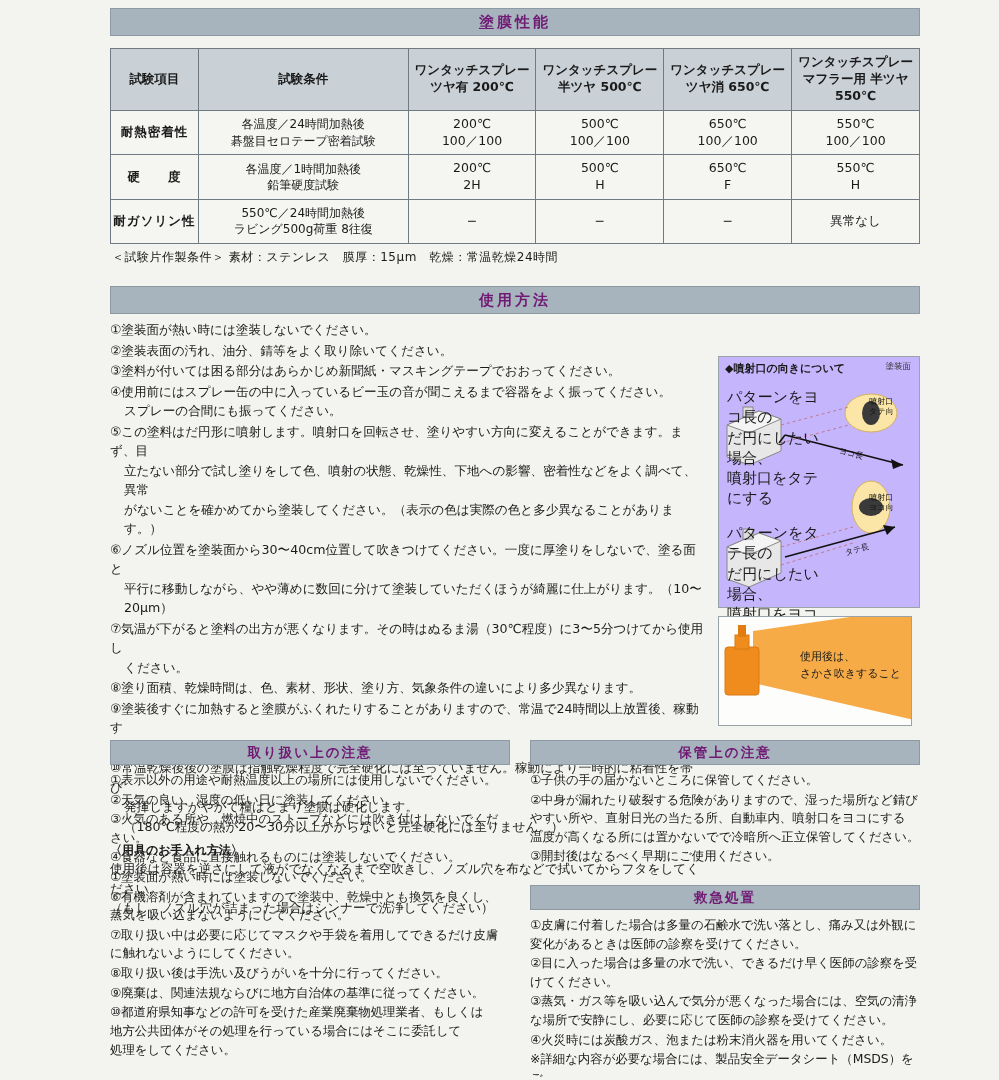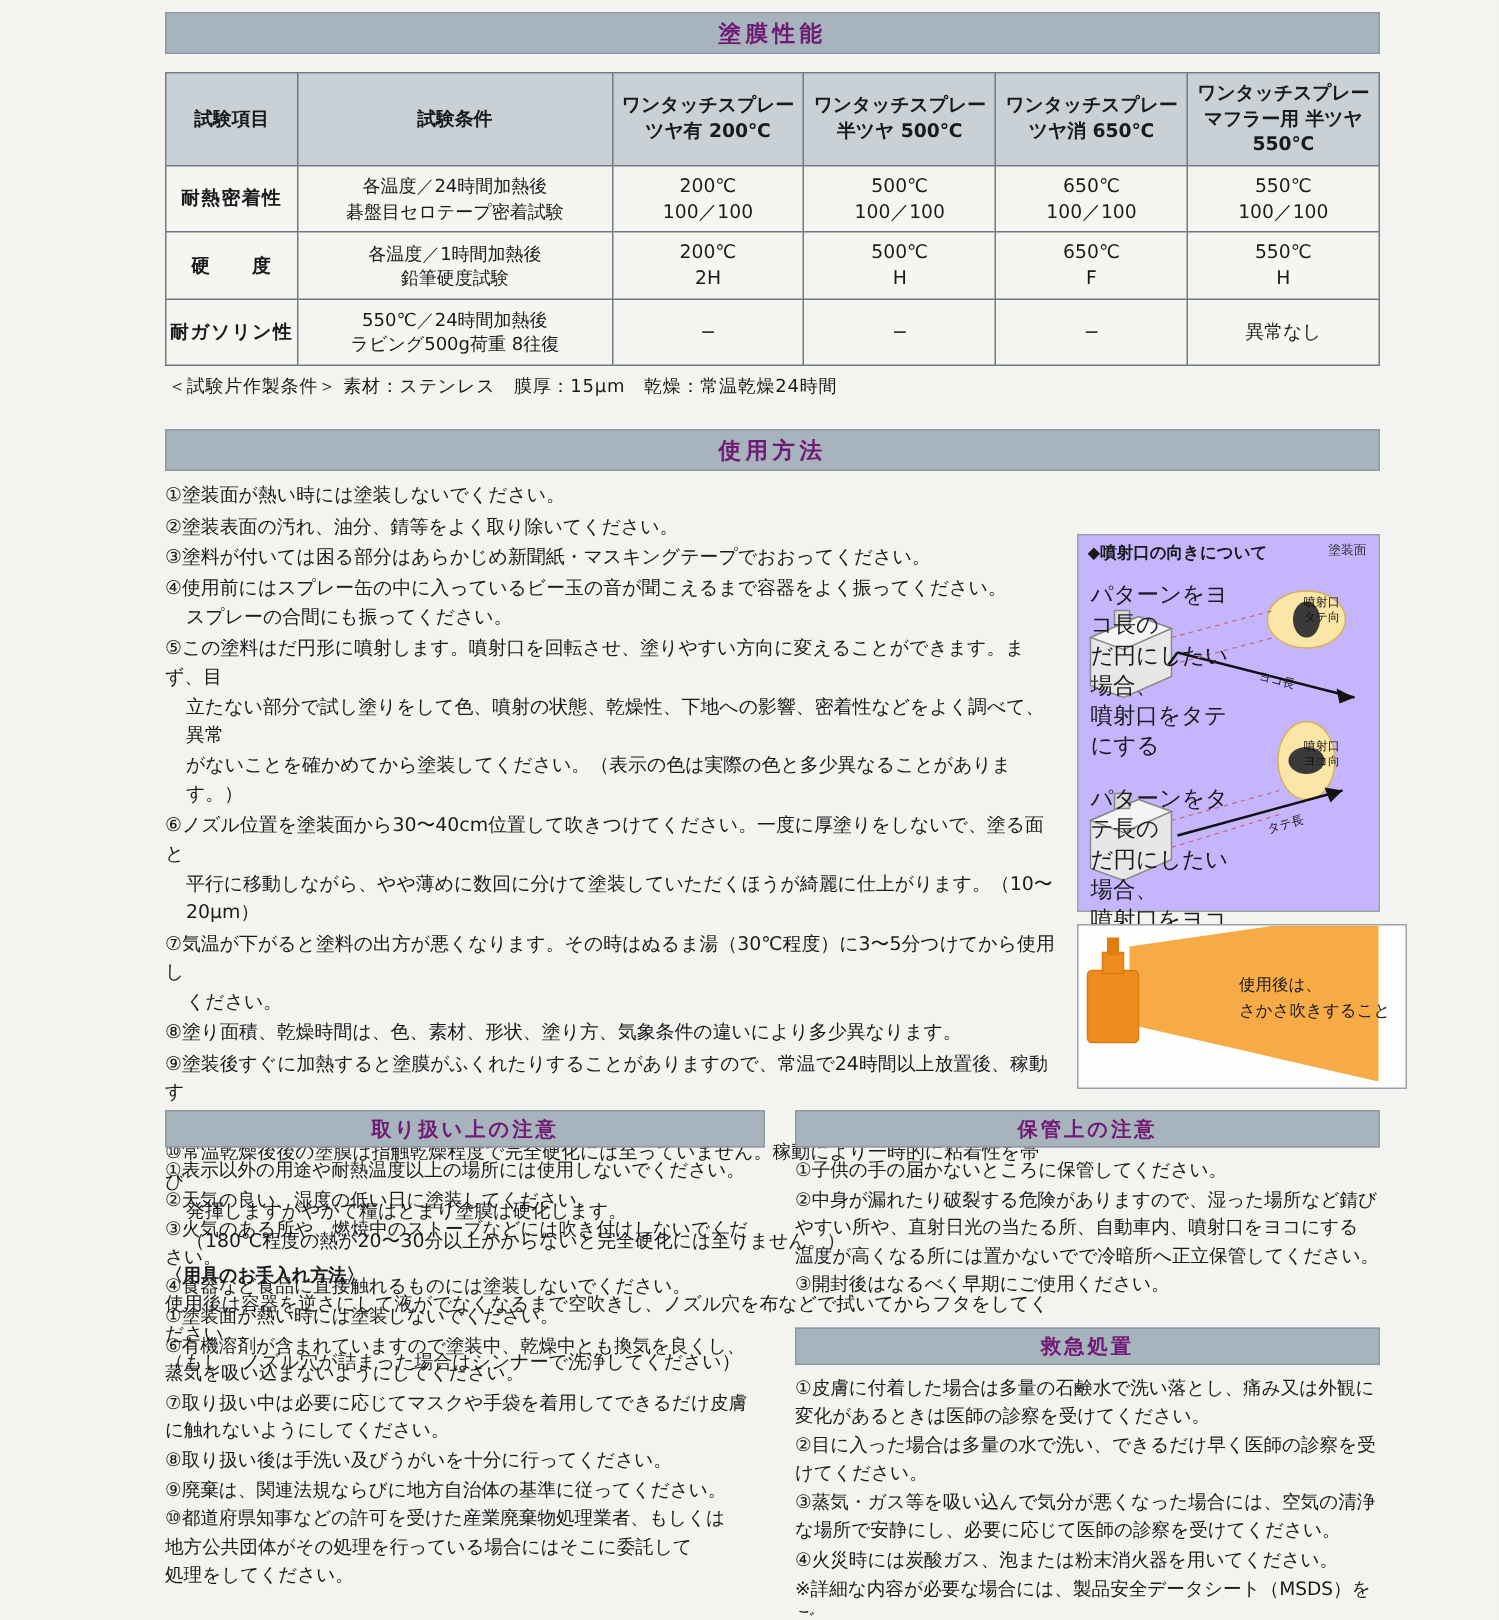--- a/index.html
+++ b/index.html
@@ -113,21 +113,21 @@
   }
   .nozzle-label {
     position: absolute;
     font-size: 8px;
     line-height: 1.2;
     text-align: center;
     color: #111;
   }
   .illu2 {
     position: absolute; left: 608px; top: 296px;
-    width: 220px; height: 110px;
+    width: 194px; height: 110px;
     background: #fdfdfb;
     border: 1px solid #9aa3a9;
     overflow: hidden;
   }
   .illu2 .cap {
     position: absolute; right: 10px; top: 32px;
     font-size: 11px; line-height: 1.5; text-align: left;
   }
 
   

